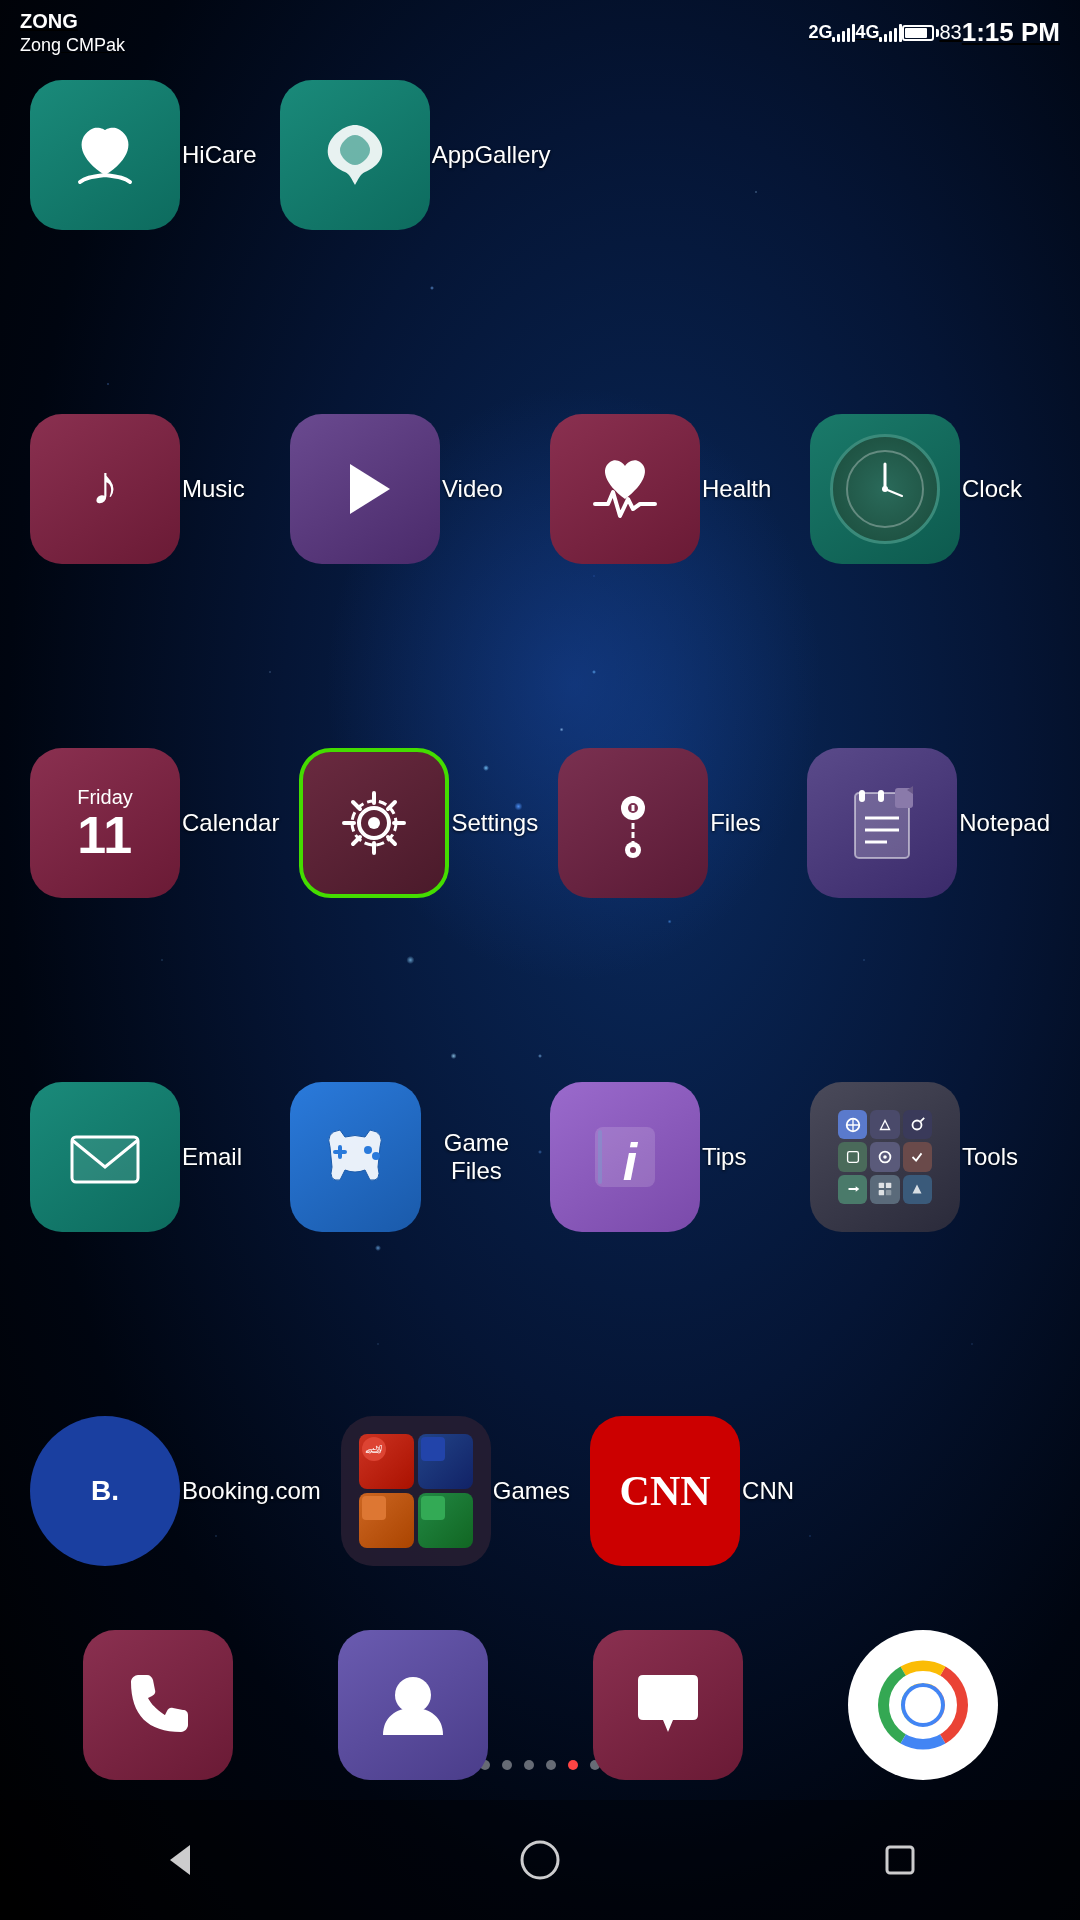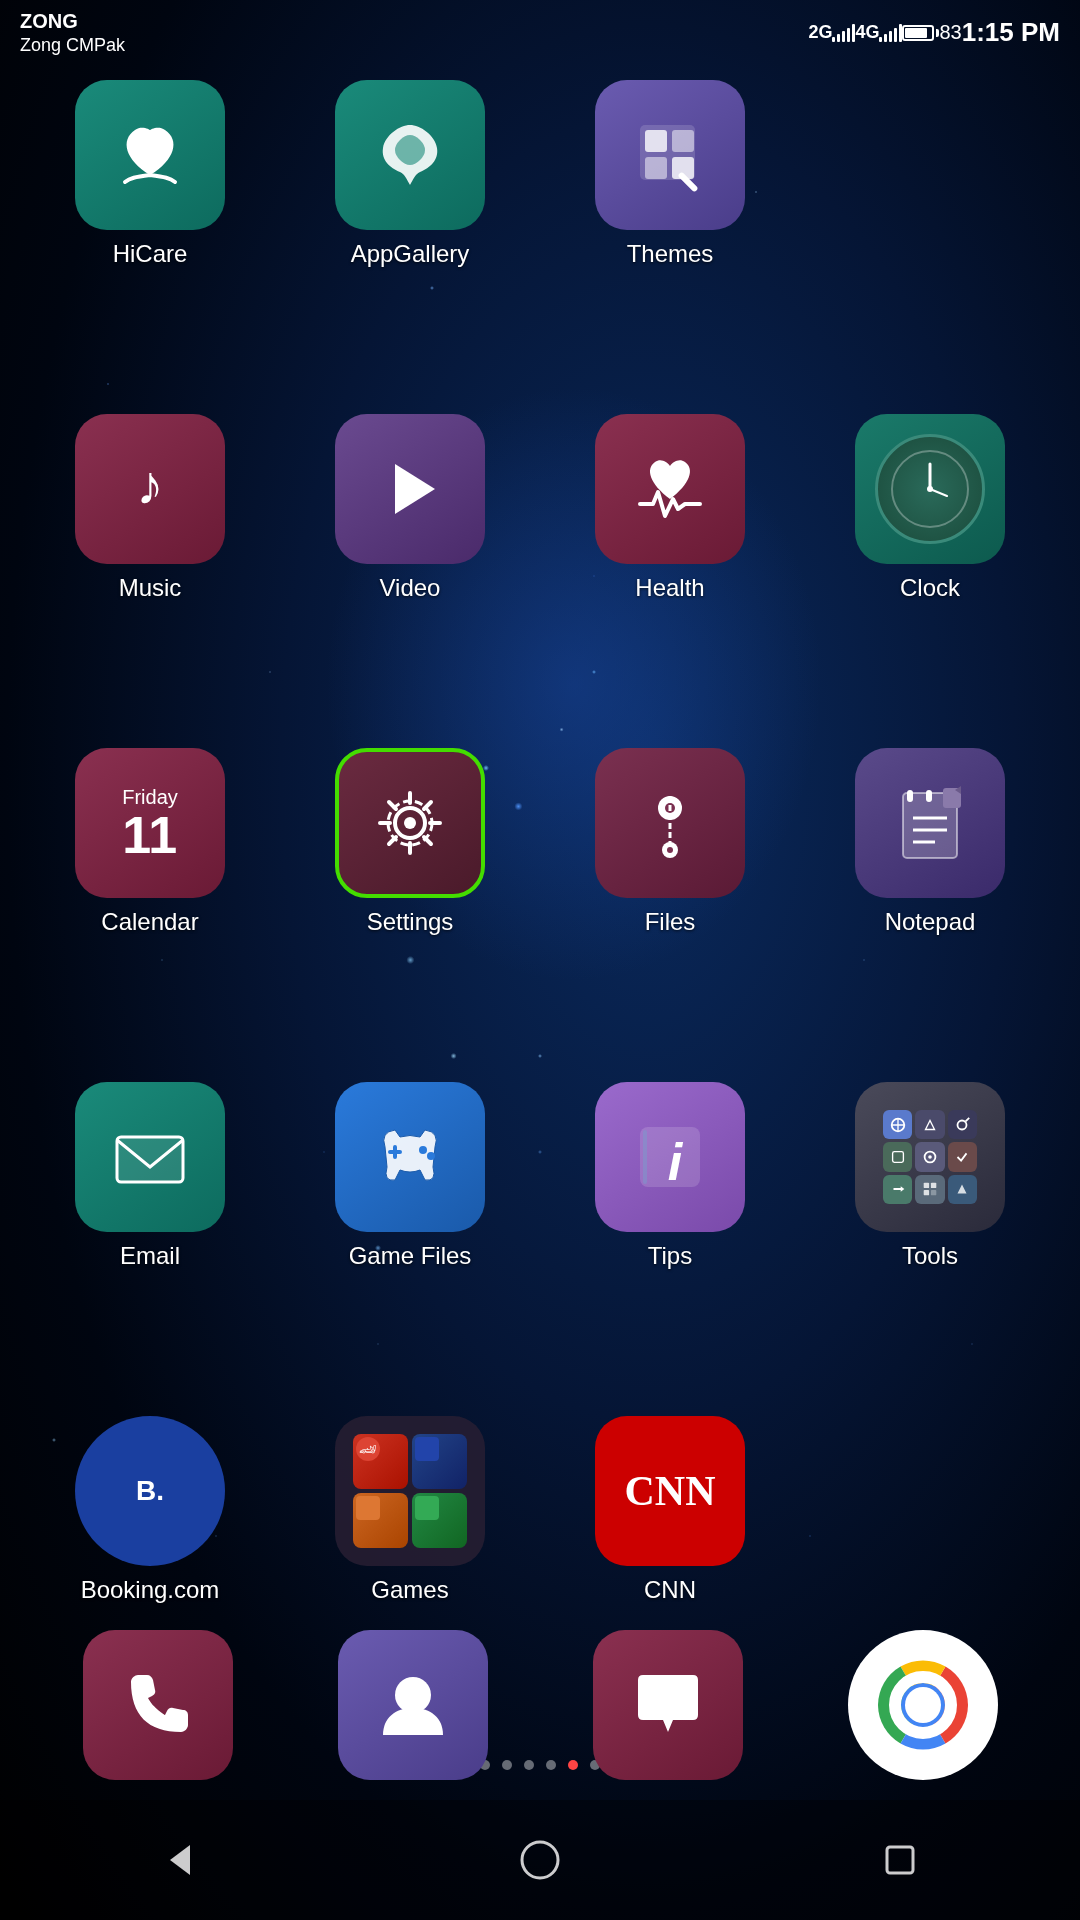--- a/index.html
+++ b/index.html
@@ -69,20 +69,21 @@
     }
 
     .status-bar {
       position: relative;
       z-index: 10;
       display: flex;
       justify-content: space-between;
       align-items: center;
       padding: 10px 20px 5px;
       height: 60px;
+      text-decoration: underline;
     }
     .carrier-info { color: white; font-size: 22px; line-height: 1.3; }
     .carrier-name { font-size: 20px; font-weight: bold; }
     .carrier-sub { font-size: 18px; }
     .status-right {
       display: flex;
       align-items: center;
       color: white;
       font-size: 22px;
     }
@@ -128,23 +129,23 @@
     }
 
     .app-grid {
       display: grid;
       grid-template-columns: repeat(4, 1fr);
       gap: 30px 20px;
     }
 
     .app-icon {
       display: flex;
-      flex-direction: column;
-      align-items: center;
-      gap: 10px;
+      flex-direction: row;
+      align-items: center;
+      gap: 2px;
       cursor: pointer;
     }
 
     .app-icon-img {
       width: 150px;
       height: 150px;
       border-radius: 32px;
       display: flex;
       align-items: center;
       justify-content: center;
@@ -355,34 +356,20 @@
       <div class="app-icon-img icon-appgallery">
         <svg width="90" height="90" viewBox="0 0 90 90">
           <path d="M45 15 C55 15 70 25 72 38 C74 50 65 58 55 62 C50 64 48 70 45 75 C42 70 40 64 35 62 C25 58 16 50 18 38 C20 25 35 15 45 15Z" fill="white" opacity="0.9"></path>
           <path d="M35 30 Q45 20 55 30 Q65 40 55 50 Q45 60 35 50 Q25 40 35 30Z" fill="#1a8a7a" opacity="0.6"></path>
         </svg>
       </div>
       <span class="app-label">AppGallery</span>
     </div>
 
 
-    <div class="app-icon">
-      <div class="app-icon-img icon-themes">
-        <svg width="90" height="90" viewBox="0 0 90 90">
-          <rect x="15" y="15" width="55" height="55" rx="5" fill="white" opacity="0.15"></rect>
-          <rect x="20" y="20" width="22" height="22" rx="3" fill="white" opacity="0.8"></rect>
-          <rect x="47" y="20" width="22" height="22" rx="3" fill="white" opacity="0.5"></rect>
-          <rect x="20" y="47" width="22" height="22" rx="3" fill="white" opacity="0.5"></rect>
-          <rect x="47" y="47" width="22" height="22" rx="3" fill="white" opacity="0.8"></rect>
-
-          <rect x="60" y="60" width="6" height="24" rx="3" fill="white" transform="rotate(-45 63 72)"></rect>
-        </svg>
-      </div>
-      <span class="app-label">Themes</span>
-    </div>
   </div>
 
   <div class="app-grid">
 
     <div class="app-icon">
       <div class="app-icon-img icon-music">
         <svg width="90" height="90" viewBox="0 0 90 90">
           <text x="45" y="60" text-anchor="middle" font-size="55" fill="white">♪</text>
         </svg>
       </div>

